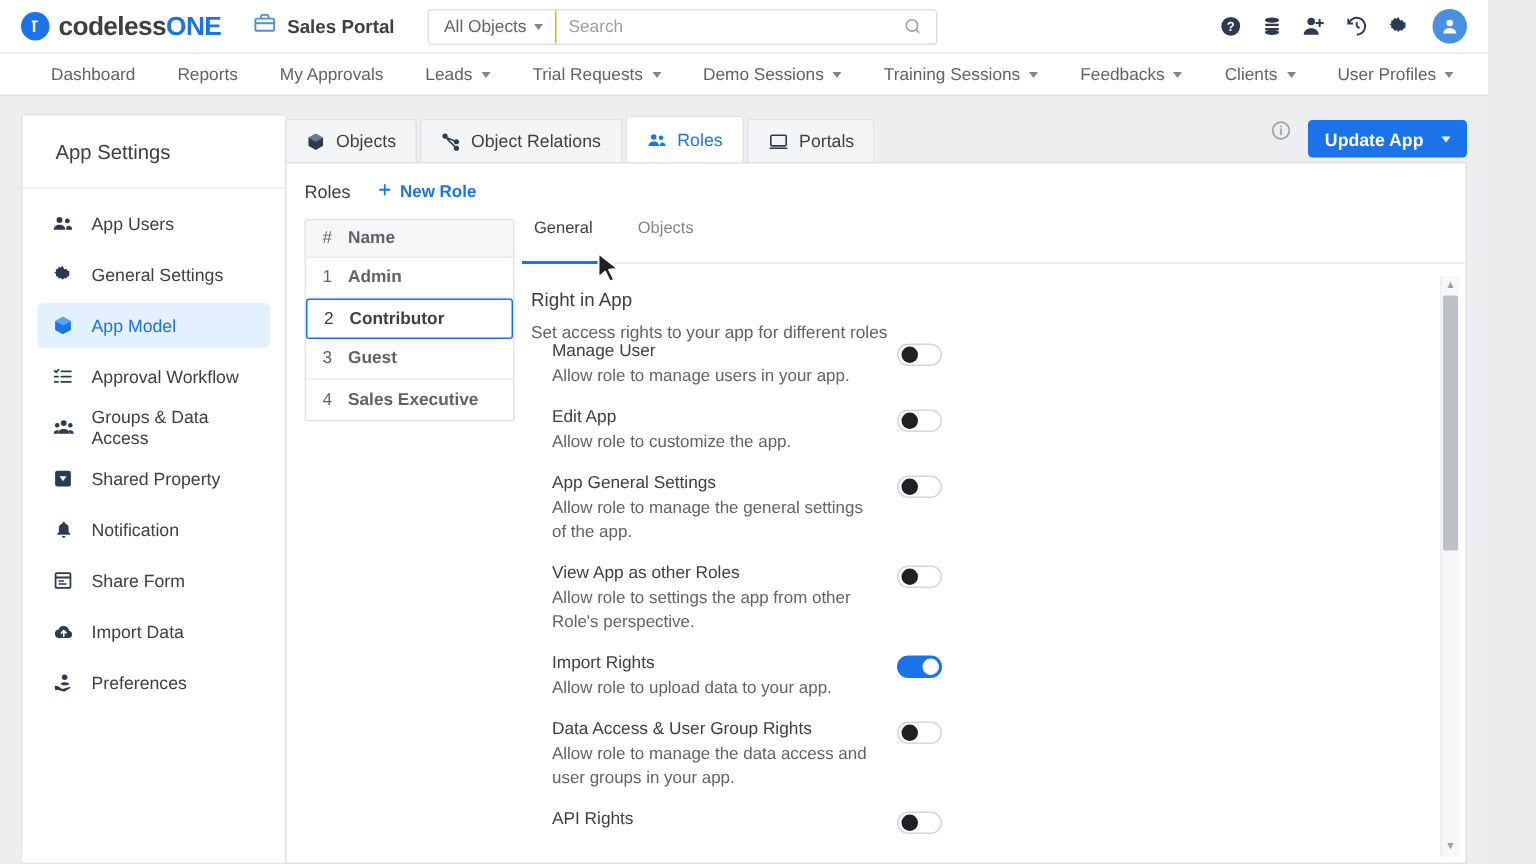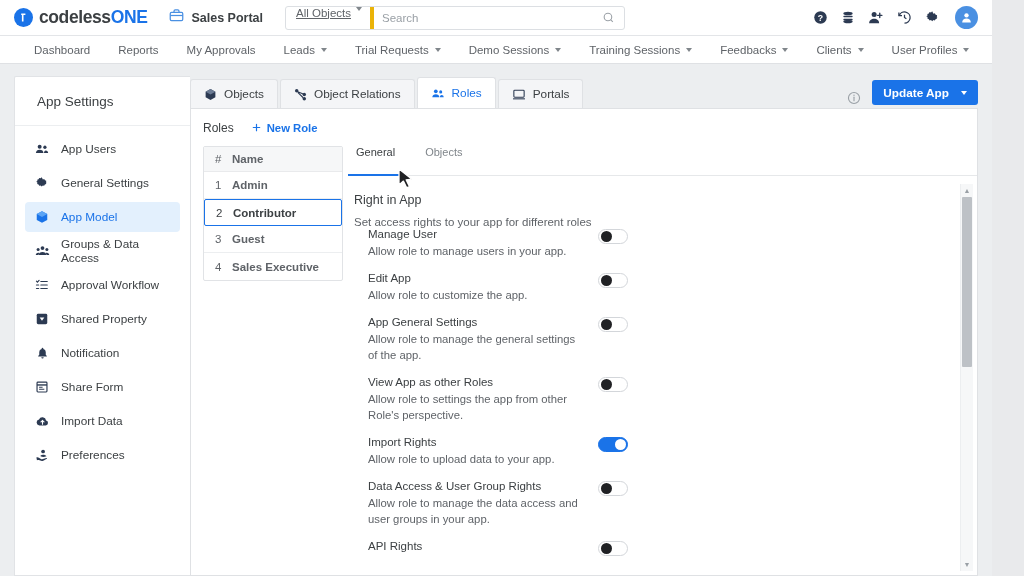--- a/index.html
+++ b/index.html
@@ -27,22 +27,22 @@
   .logo-text .blue { color: #1a73e8; }
 
   .portal { display: flex; align-items: center; gap: 7px; margin-right: 22px; }
   .portal-name { font-size: 12.5px; font-weight: bold; color: #3c4043; }
 
   .searchwrap {
     display: flex; align-items: center; height: 24px; flex: 0 0 340px;
     border: 1px solid #dcdfe3; border-radius: 3px; background: #fff; overflow: hidden;
   }
   .sel-objects {
-    display: flex; gap: 5px; font-size: 11.5px; color: #5f6368;
-    padding: 0 8px 0 10px; height: 100%; border-right: 4px solid #eab308; white-space: nowrap; text-decoration: underline;
+    display: flex; align-items: center; gap: 5px; font-size: 11.5px; color: #5f6368;
+    padding: 0 8px 0 10px; height: 100%; border-right: 1px solid #eab308; white-space: nowrap;
   }
   .caret { width: 0; height: 0; border-left: 3.5px solid transparent; border-right: 3.5px solid transparent; border-top: 4.5px solid #80868b; }
   .search-input {
     flex: 1; border: none; outline: none; font-size: 11.5px; color: #3c4043;
     padding: 0 8px; background: transparent; font-family: "Liberation Sans", sans-serif;
   }
   .search-input::placeholder { color: #9aa0a6; }
   .search-btn { padding: 0 9px; display: flex; align-items: center; }
 
   .top-icons { margin-left: auto; display: flex; align-items: center; gap: 13px; }
@@ -84,21 +84,21 @@
   .tabsrow { display: flex; align-items: flex-end; height: 32px; position: relative; }
   .tab {
     display: flex; align-items: center; gap: 7px; height: 29px; padding: 0 13px;
     background: #f4f5f7; border: 1px solid #dfe1e4; border-bottom: none;
     font-size: 11.8px; color: #3c4043; border-radius: 3px 3px 0 0; margin-right: 2px;
   }
   .tab.active { background: #fff; color: #1a73e8; height: 31px; }
   .tab-ico { display: flex; align-items: center; color: #2c3a52; }
   .tab.active .tab-ico { color: #1a73e8; }
 
-  .tab-right { margin-left: auto; display: flex; align-items: flex-end; gap: 11px; padding-bottom: 3px; }
+  .tab-right { margin-left: auto; display: flex; align-items: flex-start; gap: 11px; padding-bottom: 3px; }
   .info-ico { color: #9aa0a6; display: flex; }
   .update-btn {
     display: flex; align-items: center; gap: 12px; background: #1a73e8; color: #fff;
     font-size: 11.8px; font-weight: bold; height: 25px; padding: 0 11px; border-radius: 3px;
   }
   .update-caret { width: 0; height: 0; border-left: 3.5px solid transparent; border-right: 3.5px solid transparent; border-top: 4.5px solid #fff; }
 
   .panel {
     flex: 1; background: #fff; border: 1px solid #dfe1e4; display: flex; flex-direction: column;
     min-height: 0;
@@ -321,41 +321,41 @@
             <svg width="14" height="14" viewBox="0 0 24 24" fill="currentColor">
                 <path d="M12 2l9 5v10l-9 5-9-5V7z"></path>
                 <path d="M12 2l9 5-9 5-9-5z" fill="#5ba4f5"></path>
               </svg>
           </span>
           <span>App Model</span>
         </div>
 
         <div class="sb-item">
           <span class="sb-ico">
+            <svg width="14" height="14" viewBox="0 0 24 24" fill="none" stroke="currentColor" stroke-width="2" stroke-linecap="round">
+                <path d="M10 6h11M10 12h11M10 18h11"></path>
+                <path d="M2.5 5.5l1.6 1.6L7 4.2"></path>
+                <path d="M2.5 12h3.8M2.5 18h3.8"></path>
+              </svg>
+          </span>
+          <span>Approval Workflow</span>
+        </div>
+
+        <div class="sb-item">
+          <span class="sb-ico">
             <svg width="15" height="14" viewBox="0 0 24 24" fill="currentColor">
                 <circle cx="12" cy="7" r="3.2"></circle>
                 <circle cx="4.5" cy="9.5" r="2.6"></circle>
                 <circle cx="19.5" cy="9.5" r="2.6"></circle>
                 <path d="M5.5 19c0-3.2 2.8-5.2 6.5-5.2s6.5 2 6.5 5.2z"></path>
                 <path d="M0.5 19c0-2.4 1.4-4 4-4 .9 0 1.7.2 2.3.5-1 1-1.6 2.2-1.7 3.5z"></path>
                 <path d="M23.5 19c0-2.4-1.4-4-4-4-.9 0-1.7.2-2.3.5 1 1 1.6 2.2 1.7 3.5z"></path>
               </svg>
           </span>
           <span>Groups &amp; Data Access</span>
-        </div>
-
-        <div class="sb-item">
-          <span class="sb-ico">
-            <svg width="14" height="14" viewBox="0 0 24 24" fill="none" stroke="currentColor" stroke-width="2" stroke-linecap="round">
-                <path d="M10 6h11M10 12h11M10 18h11"></path>
-                <path d="M2.5 5.5l1.6 1.6L7 4.2"></path>
-                <path d="M2.5 12h3.8M2.5 18h3.8"></path>
-              </svg>
-          </span>
-          <span>Approval Workflow</span>
         </div>
 
         <div class="sb-item">
           <span class="sb-ico">
             <svg width="14" height="14" viewBox="0 0 24 24" fill="currentColor">
                 <rect x="3" y="3" width="18" height="18" rx="2.5"></rect>
                 <path d="M8 9.5h8L12 15z" fill="#fff"></path>
               </svg>
           </span>
           <span>Shared Property</span>

